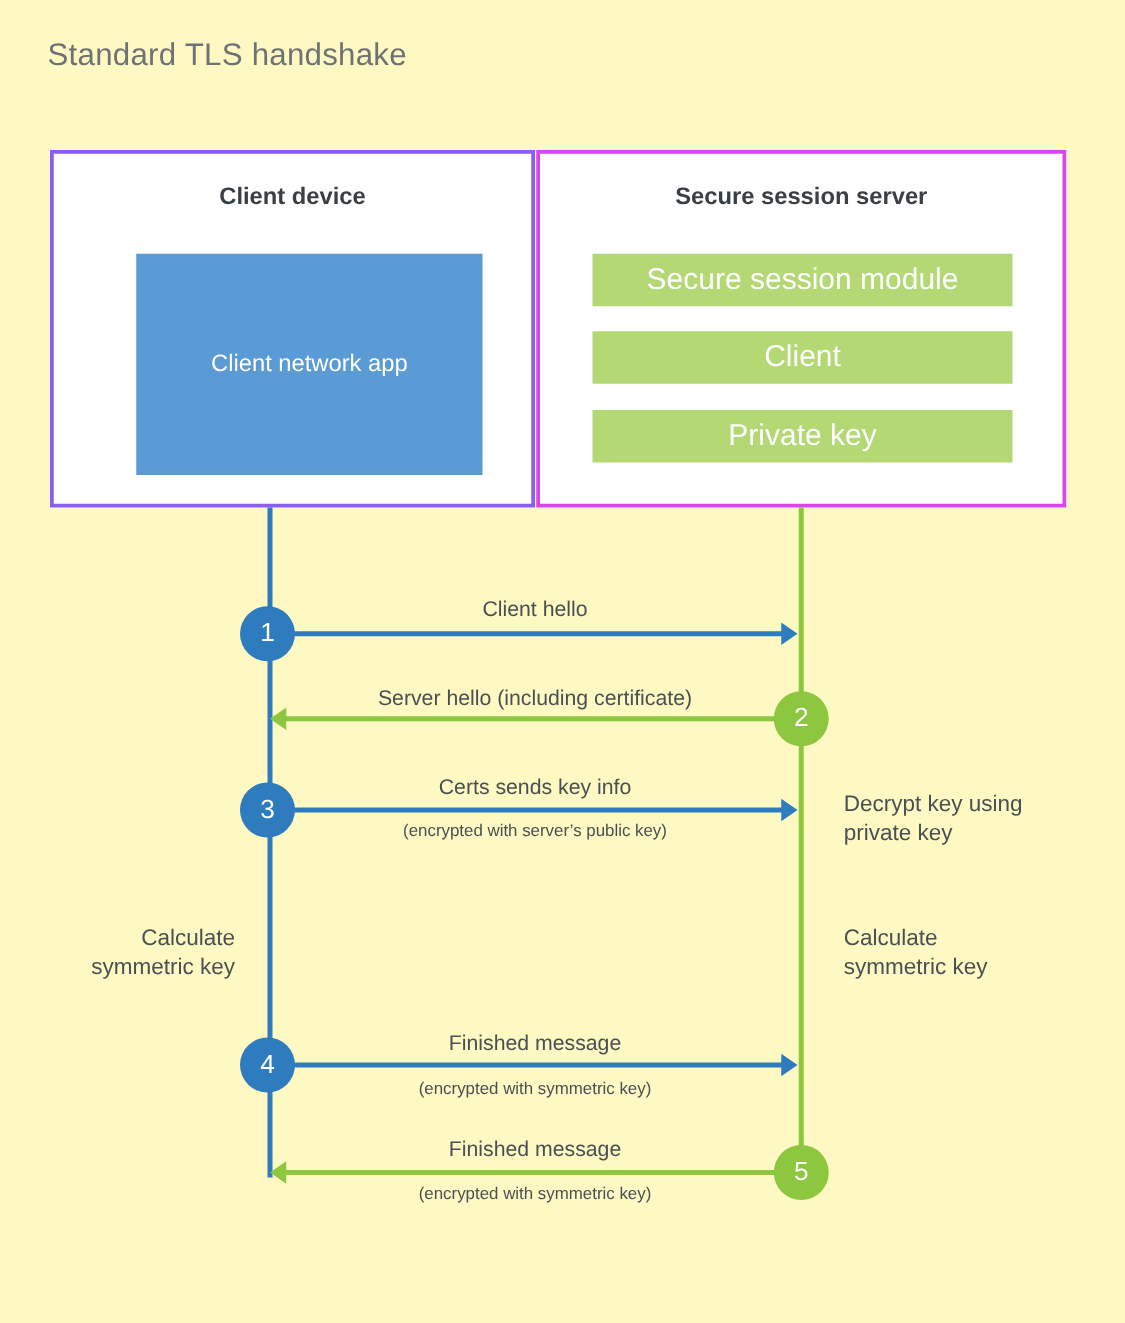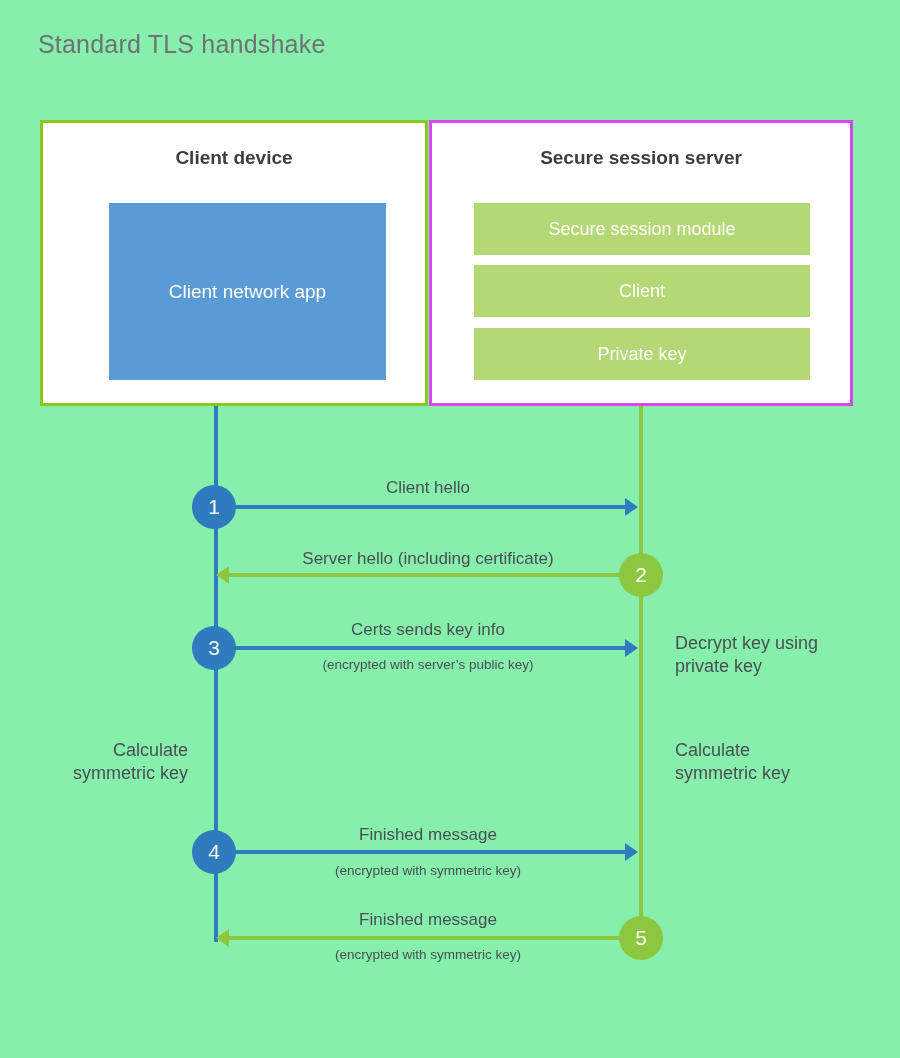--- a/index.html
+++ b/index.html
@@ -8,21 +8,21 @@
     background: #ffffff;
   }
   body {
     font-family: "Liberation Sans", "DejaVu Sans", sans-serif;
     -webkit-font-smoothing: antialiased;
   }
   #canvas {
     position: relative;
     width: 900px;
     height: 1058px;
-    background: #86efac;
+    background: #fef9c3;
     overflow: hidden;
   }
 
   
   .page-title {
     position: absolute;
     left: 38px;
     top: 30px;
     font-size: 25px;
     font-weight: 300;
@@ -35,21 +35,21 @@
   .party-box {
     position: absolute;
     background: #ffffff;
     box-sizing: border-box;
   }
   #client-box {
     left: 40px;
     top: 120px;
     width: 388px;
     height: 286px;
-    border: 3px solid #84cc16;
+    border: 3px solid #8b5cf6;
   }
   #server-box {
     left: 429px;
     top: 120px;
     width: 424px;
     height: 286px;
     border: 3px solid #d946ef;
   }
   .party-title {
     position: absolute;
@@ -81,25 +81,25 @@
     padding: 0 10px;
     box-sizing: border-box;
     margin-left: 29px;
   }
 
   
   .server-bar {
     position: absolute;
     left: 42px;
     width: 336px;
-    height: 52px;
+    height: 42px;
     background: #b2d униформ;
     background: #b3d874;
     color: #ffffff;
-    font-size: 18px;
+    font-size: 24px;
     display: flex;
     align-items: center;
     justify-content: center;
     text-align: center;
   }
   #server-bar-0 { top: 80px; }
   #server-bar-1 { top: 142px; }
   #server-bar-2 { top: 205px; }
 
   

